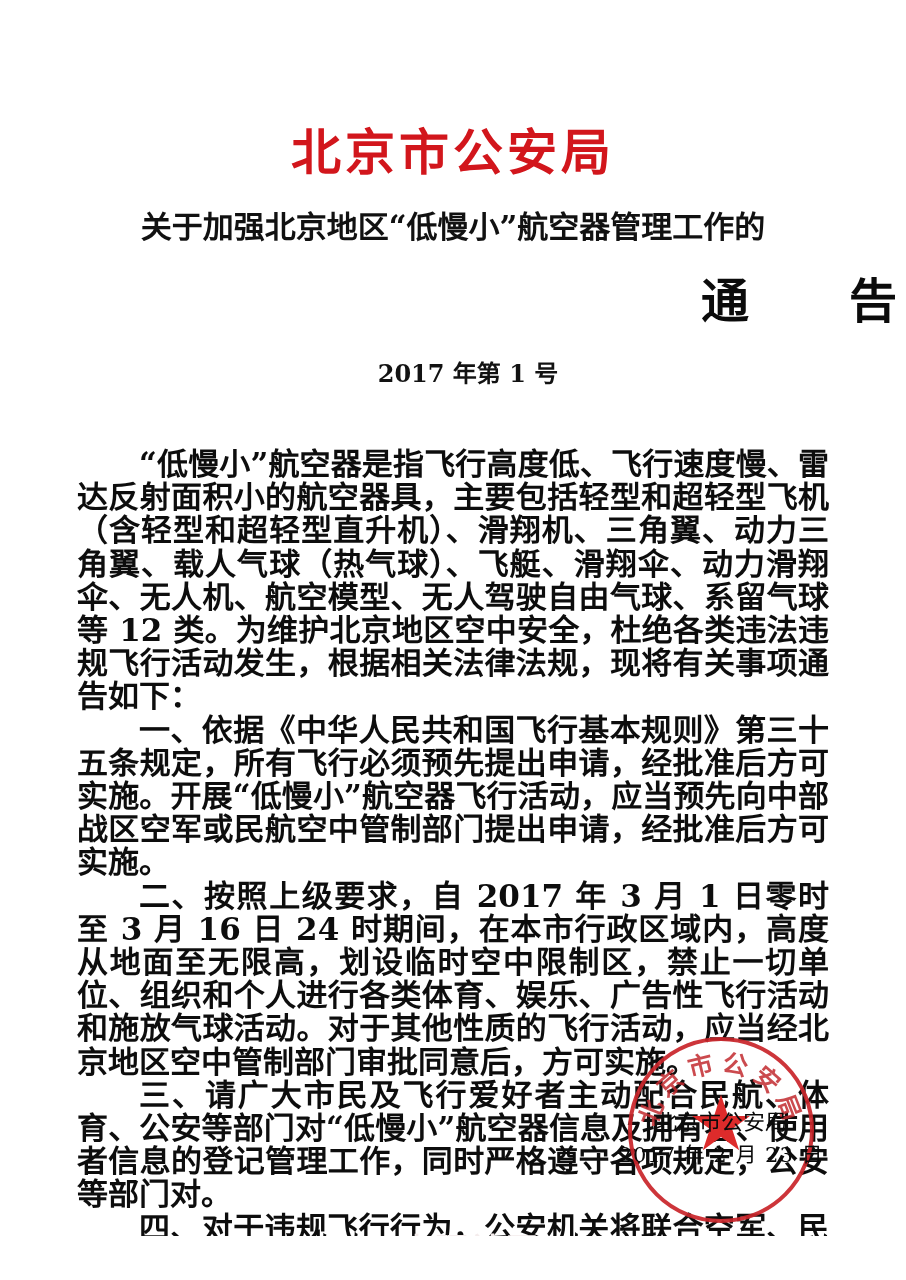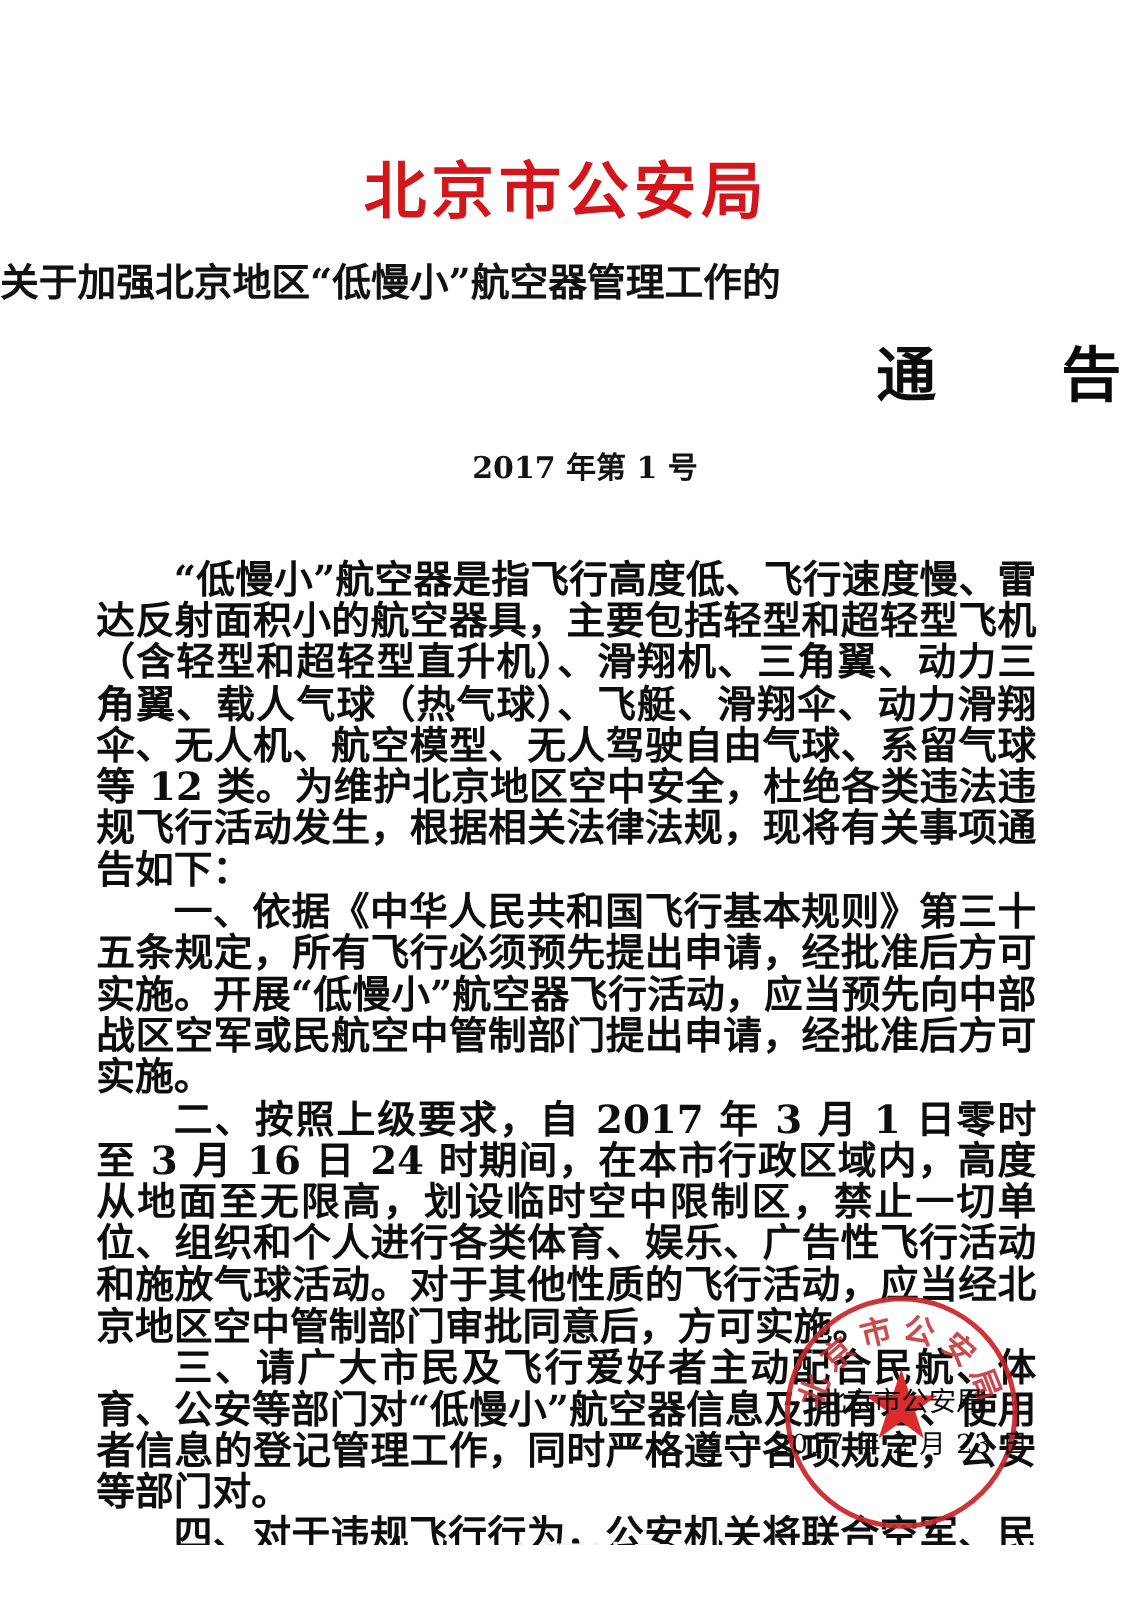--- a/index.html
+++ b/index.html
@@ -36,20 +36,21 @@
     line-height: 1.08;
     white-space: nowrap;
   }
 
   
   .subtitle {
     position: absolute;
     left: 0;
     top: 209px;
     width: 906px;
+    text-align: center;
     color: #111111;
     font-family: "DejaVu Serif", "Liberation Serif", serif;
     font-weight: bold;
     font-size: 31px;
     letter-spacing: 0px;
     line-height: 1.2;
     white-space: nowrap;
   }
 
   

